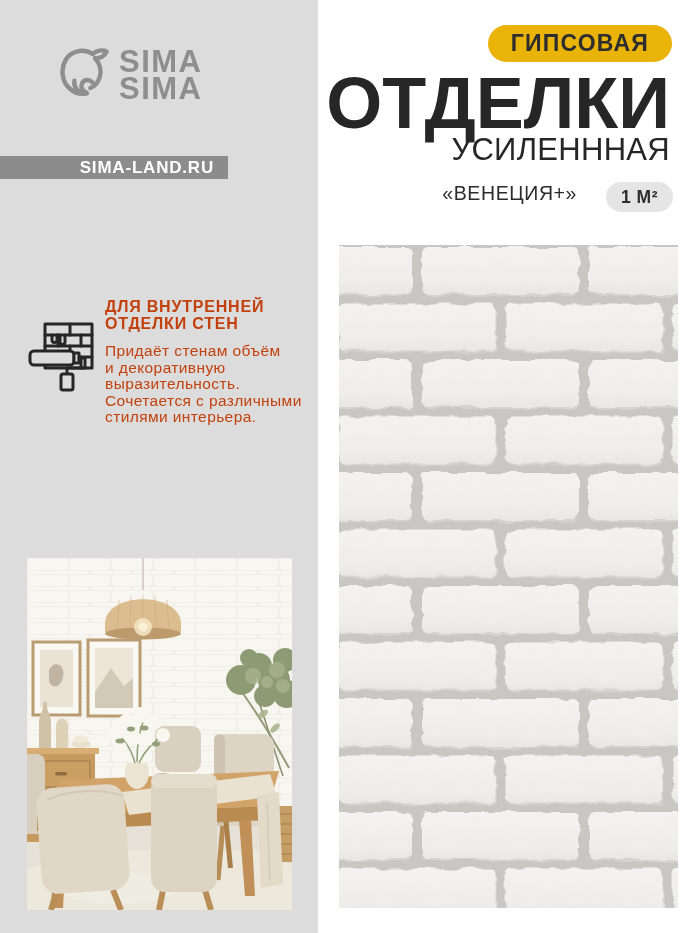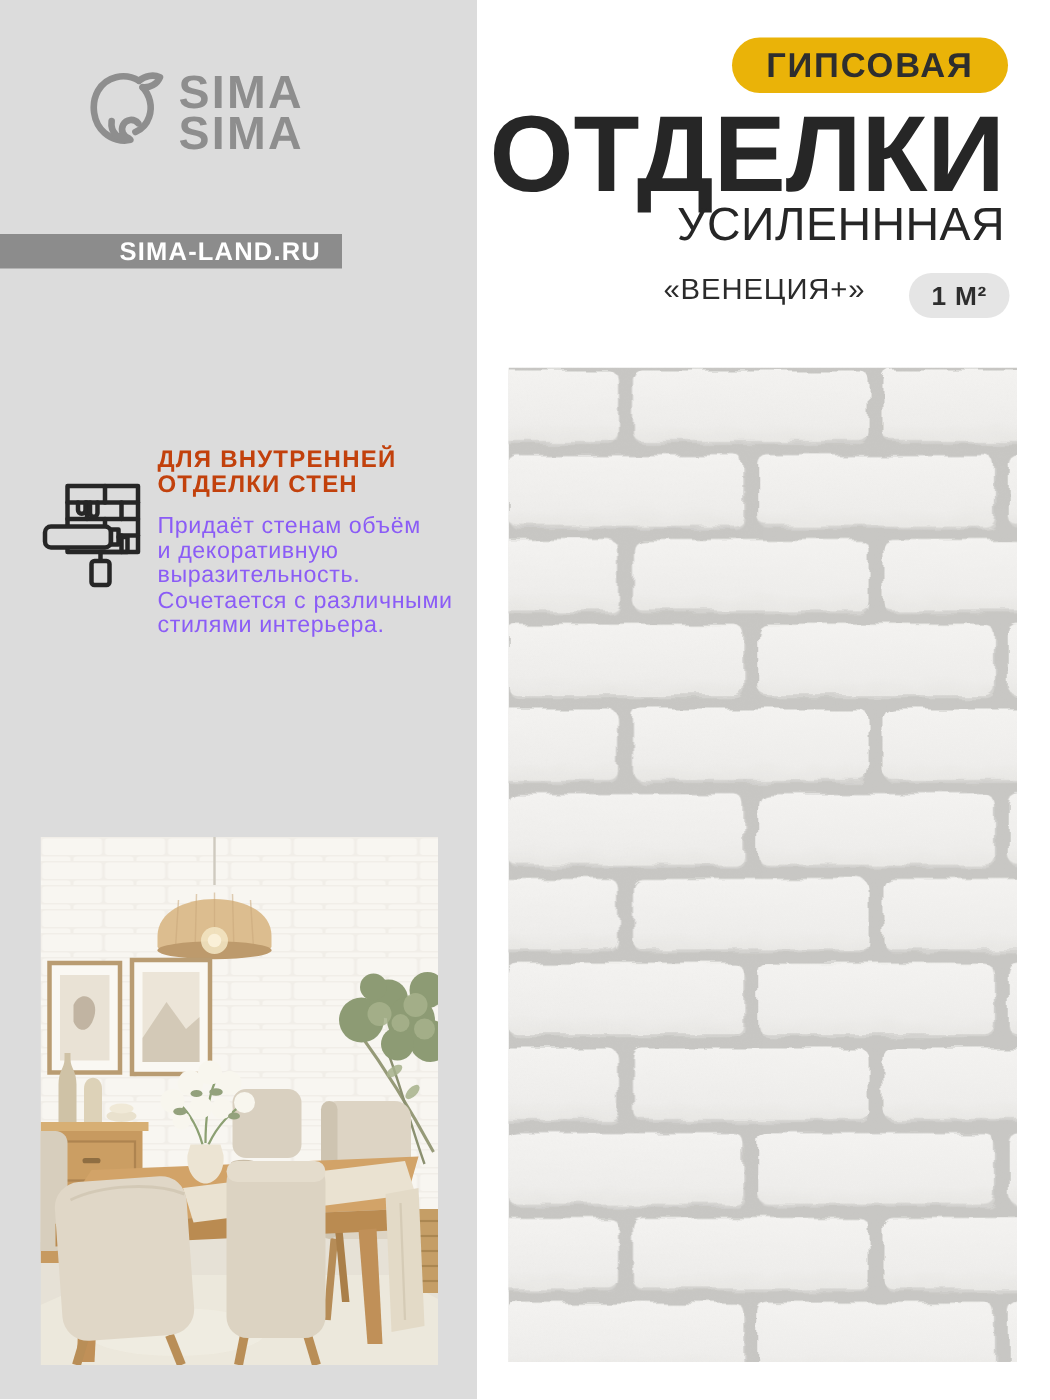--- a/index.html
+++ b/index.html
@@ -20,21 +20,21 @@
   }
   
   .feature-icon{position:absolute;left:28px;top:322px;width:66px;height:70px;}
   .feature-text{position:absolute;left:105px;top:299px;width:205px;}
   .feature-text h3{
     margin:0;font-size:16px;font-weight:700;line-height:16.5px;letter-spacing:0.8px;
     color:#c2410c;white-space:pre-line;
   }
   .feature-text p{
     margin:11px 0 0 0;font-size:15.5px;font-weight:400;line-height:16.6px;letter-spacing:0.4px;
-    color:#8b5cf6;white-space:pre-line;
+    color:#c2410c;white-space:pre-line;
   }
   
   .photo{position:absolute;left:27px;top:558px;width:265px;height:352px;overflow:hidden;}
   .photo svg{display:block;width:265px;height:352px;}
   
   .pill{
     position:absolute;background:#eab308;border-radius:19px;color:#2e2e2e;
     display:flex;align-items:center;justify-content:center;
   }
   .pill-material{right:28px;top:25px;height:37px;padding:0 23px;font-size:23px;font-weight:600;letter-spacing:1.2px;}

